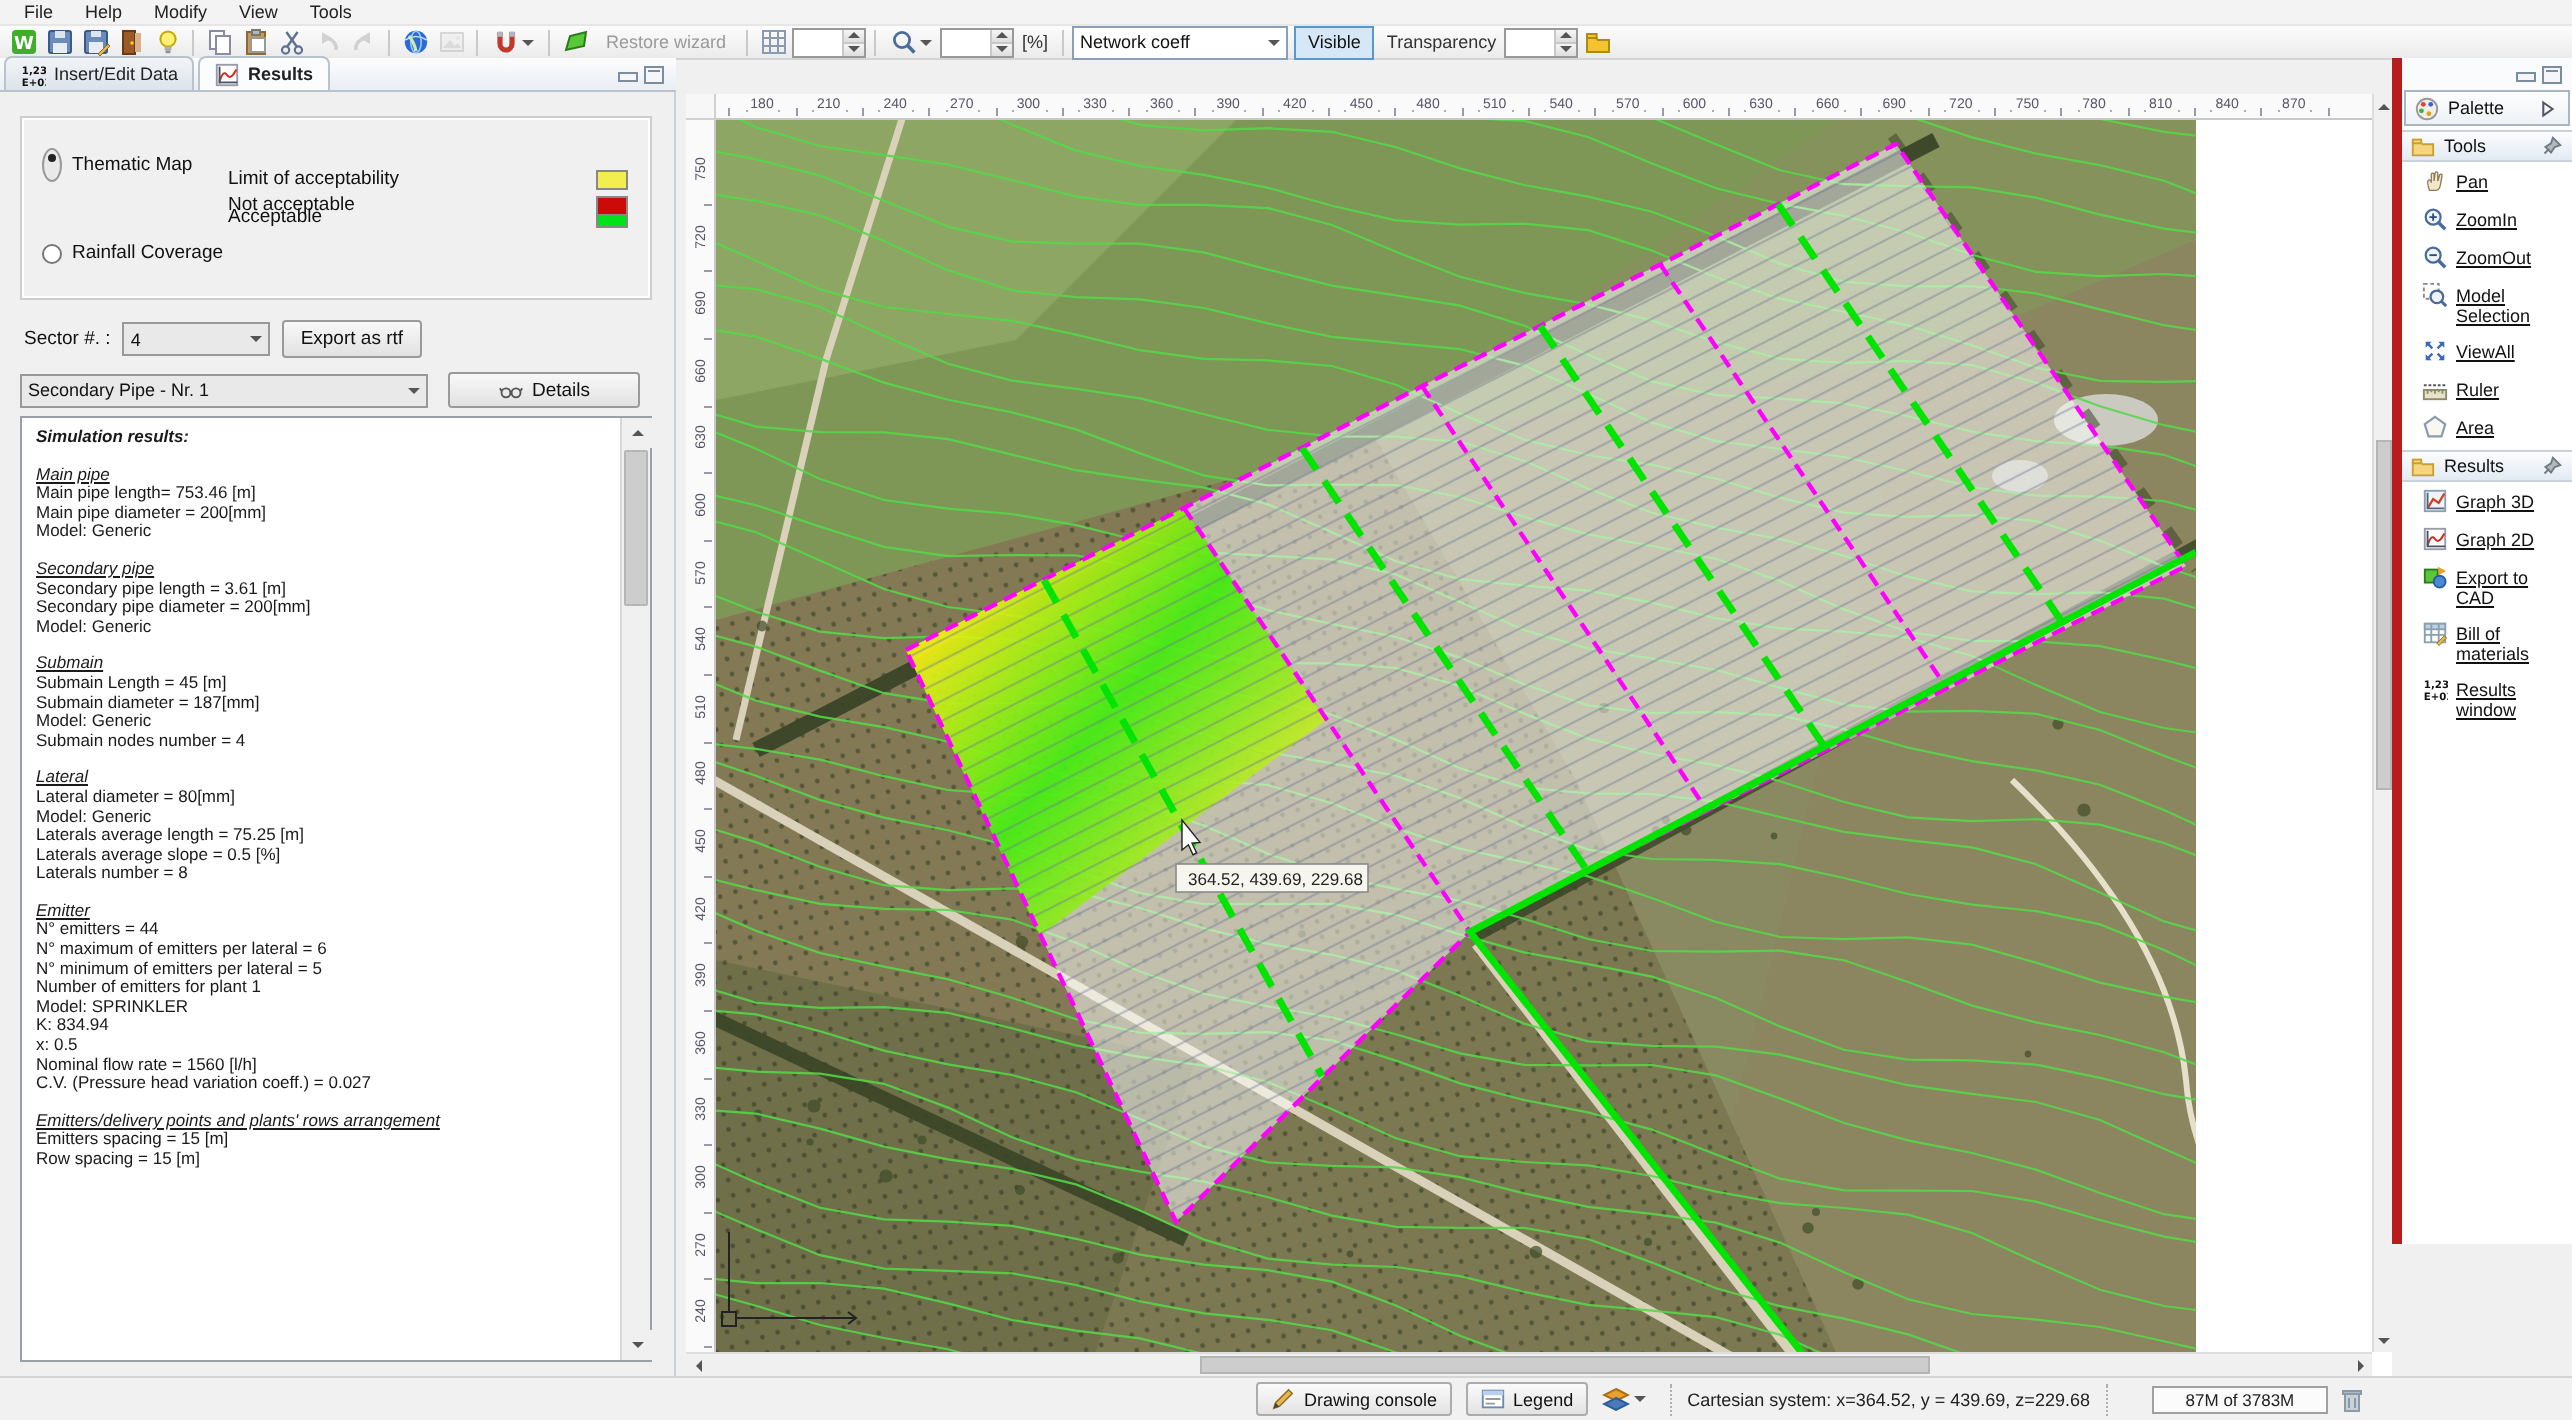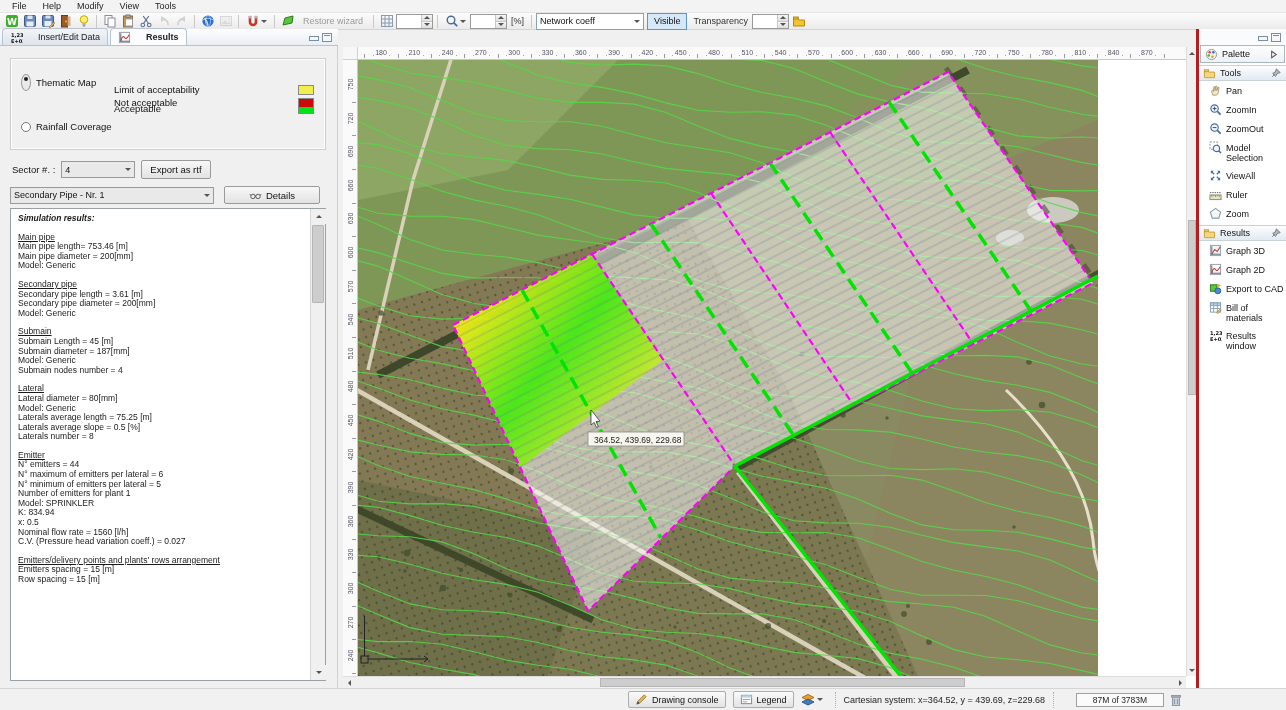--- a/index.html
+++ b/index.html
@@ -39,21 +39,21 @@
   .tb-toggle{height:17px;border:1px solid #5a96d0;background:#d6e7f8;font-size:9px;color:#111;
     padding:0 6px;margin:0 2px;}
   .icon14{width:14px;height:14px;display:inline-block;flex:0 0 auto;}
   .icon13{width:13px;height:13px;display:inline-block;flex:0 0 auto;}
   .icon14 svg,.icon13 svg{display:block;width:100%;height:100%;}
 
   
   #left-panel{position:absolute;left:0;top:29px;width:338px;height:659px;}
   .tabstrip{position:absolute;left:0;top:0;width:100%;height:17px;display:flex;align-items:flex-end;
     background:linear-gradient(#fdfdfd,#e9eef4);border-bottom:1px solid #b9c3ce;}
-  .tab{display:flex;align-items:center;gap:15px;height:17px;padding:0 7px;font-size:9px;color:#222;
+  .tab{display:flex;align-items:center;gap:4px;height:17px;padding:0 7px;font-size:9px;color:#222;
     border:1px solid #b9c3ce;border-bottom:none;border-radius:4px 4px 0 0;background:linear-gradient(#f2f4f7,#dde4ec);margin-left:2px;}
   .tab.active{background:#fbfcfe;font-weight:bold;}
   .minmax{margin-left:auto;display:flex;gap:4px;padding:0 6px 3px 0;align-items:center;}
   .mm{width:10px;height:9px;border:1px solid #7d8da0;background:#f4f6f9;position:relative;}
   .mm.min{border:none;background:none;}
   .mm.min::after{content:"";position:absolute;left:1px;bottom:1px;width:8px;height:3px;border:1px solid #7d8da0;background:#f4f6f9;}
   .mm.max::after{content:"";position:absolute;left:1px;top:1px;width:6px;height:1px;background:#7d8da0;}
   .panel-body{position:absolute;left:0;top:17px;right:0;bottom:0;background:#f0f0f0;border-right:1px solid #c9d2da;}
 
   .groupbox{position:absolute;left:10px;top:12px;width:316px;height:92px;border:1px solid #cdcdcd;
@@ -70,21 +70,21 @@
   .btn{display:flex;align-items:center;justify-content:center;gap:4px;border:1px solid #9a9a9a;
     background:linear-gradient(#f8f8f8,#e2e2e2);font-size:9.5px;color:#111;border-radius:2px;}
 
   #results-box{position:absolute;left:10px;top:162px;width:316px;height:473px;background:#fff;
     border:1px solid #9aa0a8;}
   #sim-text{position:absolute;left:0;top:0;right:15px;bottom:0;overflow:hidden;padding:5px 4px 4px 7px;
     font-size:8.5px;line-height:9.6px;color:#1a1a1a;}
   #sim-text .title{font-weight:bold;font-style:italic;margin-bottom:9px;}
   #sim-text .sec{margin-top:9px;}
   #sim-text .sec:first-of-type{margin-top:0;}
-  #sim-text .sec-h{text-decoration:underline;}
+  #sim-text .sec-h{font-style:italic;text-decoration:underline;}
   .vsb{position:absolute;right:0;top:0;width:15px;bottom:0;background:#f0f0f0;border-left:1px solid #d8d8d8;}
   .vsb .arr{position:absolute;left:0;width:15px;height:15px;background:#f0f0f0;display:flex;align-items:center;justify-content:center;}
   .vsb .arr.up{top:0;} .vsb .arr.dn{bottom:0;}
   .vsb .thumb{position:absolute;left:1px;width:12px;background:#cdcdcd;border:1px solid #b5b5b5;border-radius:1px;}
 
   
   #editor{position:absolute;left:343px;top:29px;width:853px;height:659px;}
   #editor .tabstrip{border-bottom:1px solid #b9c3ce;}
   .etab{display:flex;align-items:center;gap:4px;height:17px;padding:0 6px;font-size:9px;color:#111;
     border:1px solid #8aa0b8;border-bottom:none;border-radius:4px 4px 0 0;
@@ -103,30 +103,30 @@
   .rl-tick{position:absolute;right:1px;width:4px;height:1px;background:#99a;}
   #canvas{position:absolute;left:15px;top:13px;width:828px;height:616px;background:#fff;overflow:hidden;}
   #map-svg{position:absolute;left:0;top:0;}
   .sb-v{position:absolute;right:0;top:0;width:10px;height:629px;background:#f0f0f0;border-left:1px solid #ddd;}
   .sb-v .thumb{position:absolute;left:1px;width:8px;background:#cdcdcd;border:1px solid #b5b5b5;}
   .sb-h{position:absolute;left:0;bottom:0;width:843px;height:12px;background:#f0f0f0;border-top:1px solid #ddd;display:flex;align-items:center;}
   .sb-h .thumb{position:absolute;top:1px;height:9px;background:#cdcdcd;border:1px solid #b5b5b5;}
   .sb-arr{width:12px;height:12px;display:flex;align-items:center;justify-content:center;}
 
   
-  #palette{position:absolute;left:1196px;top:29px;width:90px;height:659px;background:#fff;border-left:3px solid #b91c1c;}
+  #palette{position:absolute;left:1196px;top:29px;width:90px;height:593px;background:#fff;border-left:5px solid #b91c1c;}
   #palette-top{height:16px;display:flex;justify-content:flex-end;align-items:center;gap:4px;padding-right:5px;background:#fafbfc;}
   #palette-header{height:18px;margin:0 1px;border:1px solid #aab6c2;display:flex;align-items:center;gap:4px;padding:0 4px;
     background:linear-gradient(#fdfdfd,#eef2f6);}
   #palette-header .t{font-size:9px;color:#111;flex:1;}
   .pal-head{height:16px;display:flex;align-items:center;gap:4px;padding:0 4px;margin-top:2px;
     background:linear-gradient(#fcfdfe,#e2eaf2);border-top:1px solid #c8d2dc;border-bottom:1px solid #c8d2dc;}
   .pal-head .t{font-size:9px;color:#111;flex:1;}
   .pal-item{display:flex;align-items:flex-start;gap:4px;padding:3px 2px 3px 10px;}
-  .pal-item .lbl{font-size:9px;color:#111;line-height:10px;padding-top:2px;}
+  .pal-item .lbl{font-size:9px;color:#111;line-height:10px;padding-top:2px;text-decoration:underline;}
 
   
   #statusbar{position:absolute;left:0;top:688px;width:1286px;height:22px;background:#f1f1f1;
     border-top:1px solid #d5d5d5;display:flex;align-items:center;}
   .st-btn{display:flex;align-items:center;gap:4px;height:17px;border:1px solid #acacac;border-radius:2px;
     background:linear-gradient(#fafafa,#e3e3e3);font-size:9px;color:#111;padding:0 6px;margin-right:7px;}
   .st-sep{width:1px;height:16px;border-left:1px dotted #b0b0b0;margin:0 8px;}
   .st-text{font-size:9px;color:#222;white-space:nowrap;}
   #mem-box{width:88px;height:14px;border:1px solid #a0a0a0;background:#fbfbfb;font-size:8.5px;color:#222;
     display:flex;align-items:center;justify-content:center;margin:0 5px 0 14px;}
@@ -893,21 +893,21 @@
           </svg>
         </span>
         <span class="lbl">Ruler</span>
       </div>
       <div class="pal-item">
         <span class="icon13">
           <svg viewBox="0 0 14 14" xmlns="http://www.w3.org/2000/svg">
             <path d="M7,1.5 L12.5,5.5 L10.5,12 L3.5,12 L1.5,5.5 Z" fill="#f8f8f0" stroke="#8a9ab0" stroke-width="1.2"></path>
           </svg>
         </span>
-        <span class="lbl">Zoom</span>
+        <span class="lbl">Area</span>
       </div>
       <div class="pal-head">
         <span class="icon13">
           <svg viewBox="0 0 14 14" xmlns="http://www.w3.org/2000/svg">
             <path d="M1.5,4.5 L1.5,11.5 L12.5,11.5 L12.5,5.5 L7,5.5 L5.5,4.5 Z" fill="#f5d680" stroke="#c8a030"></path>
             <rect x="1.5" y="3" width="4.5" height="2" fill="#f5d680" stroke="#c8a030"></rect>
           </svg>
         </span>
         <span class="t">Results</span>
         <span class="icon13">

